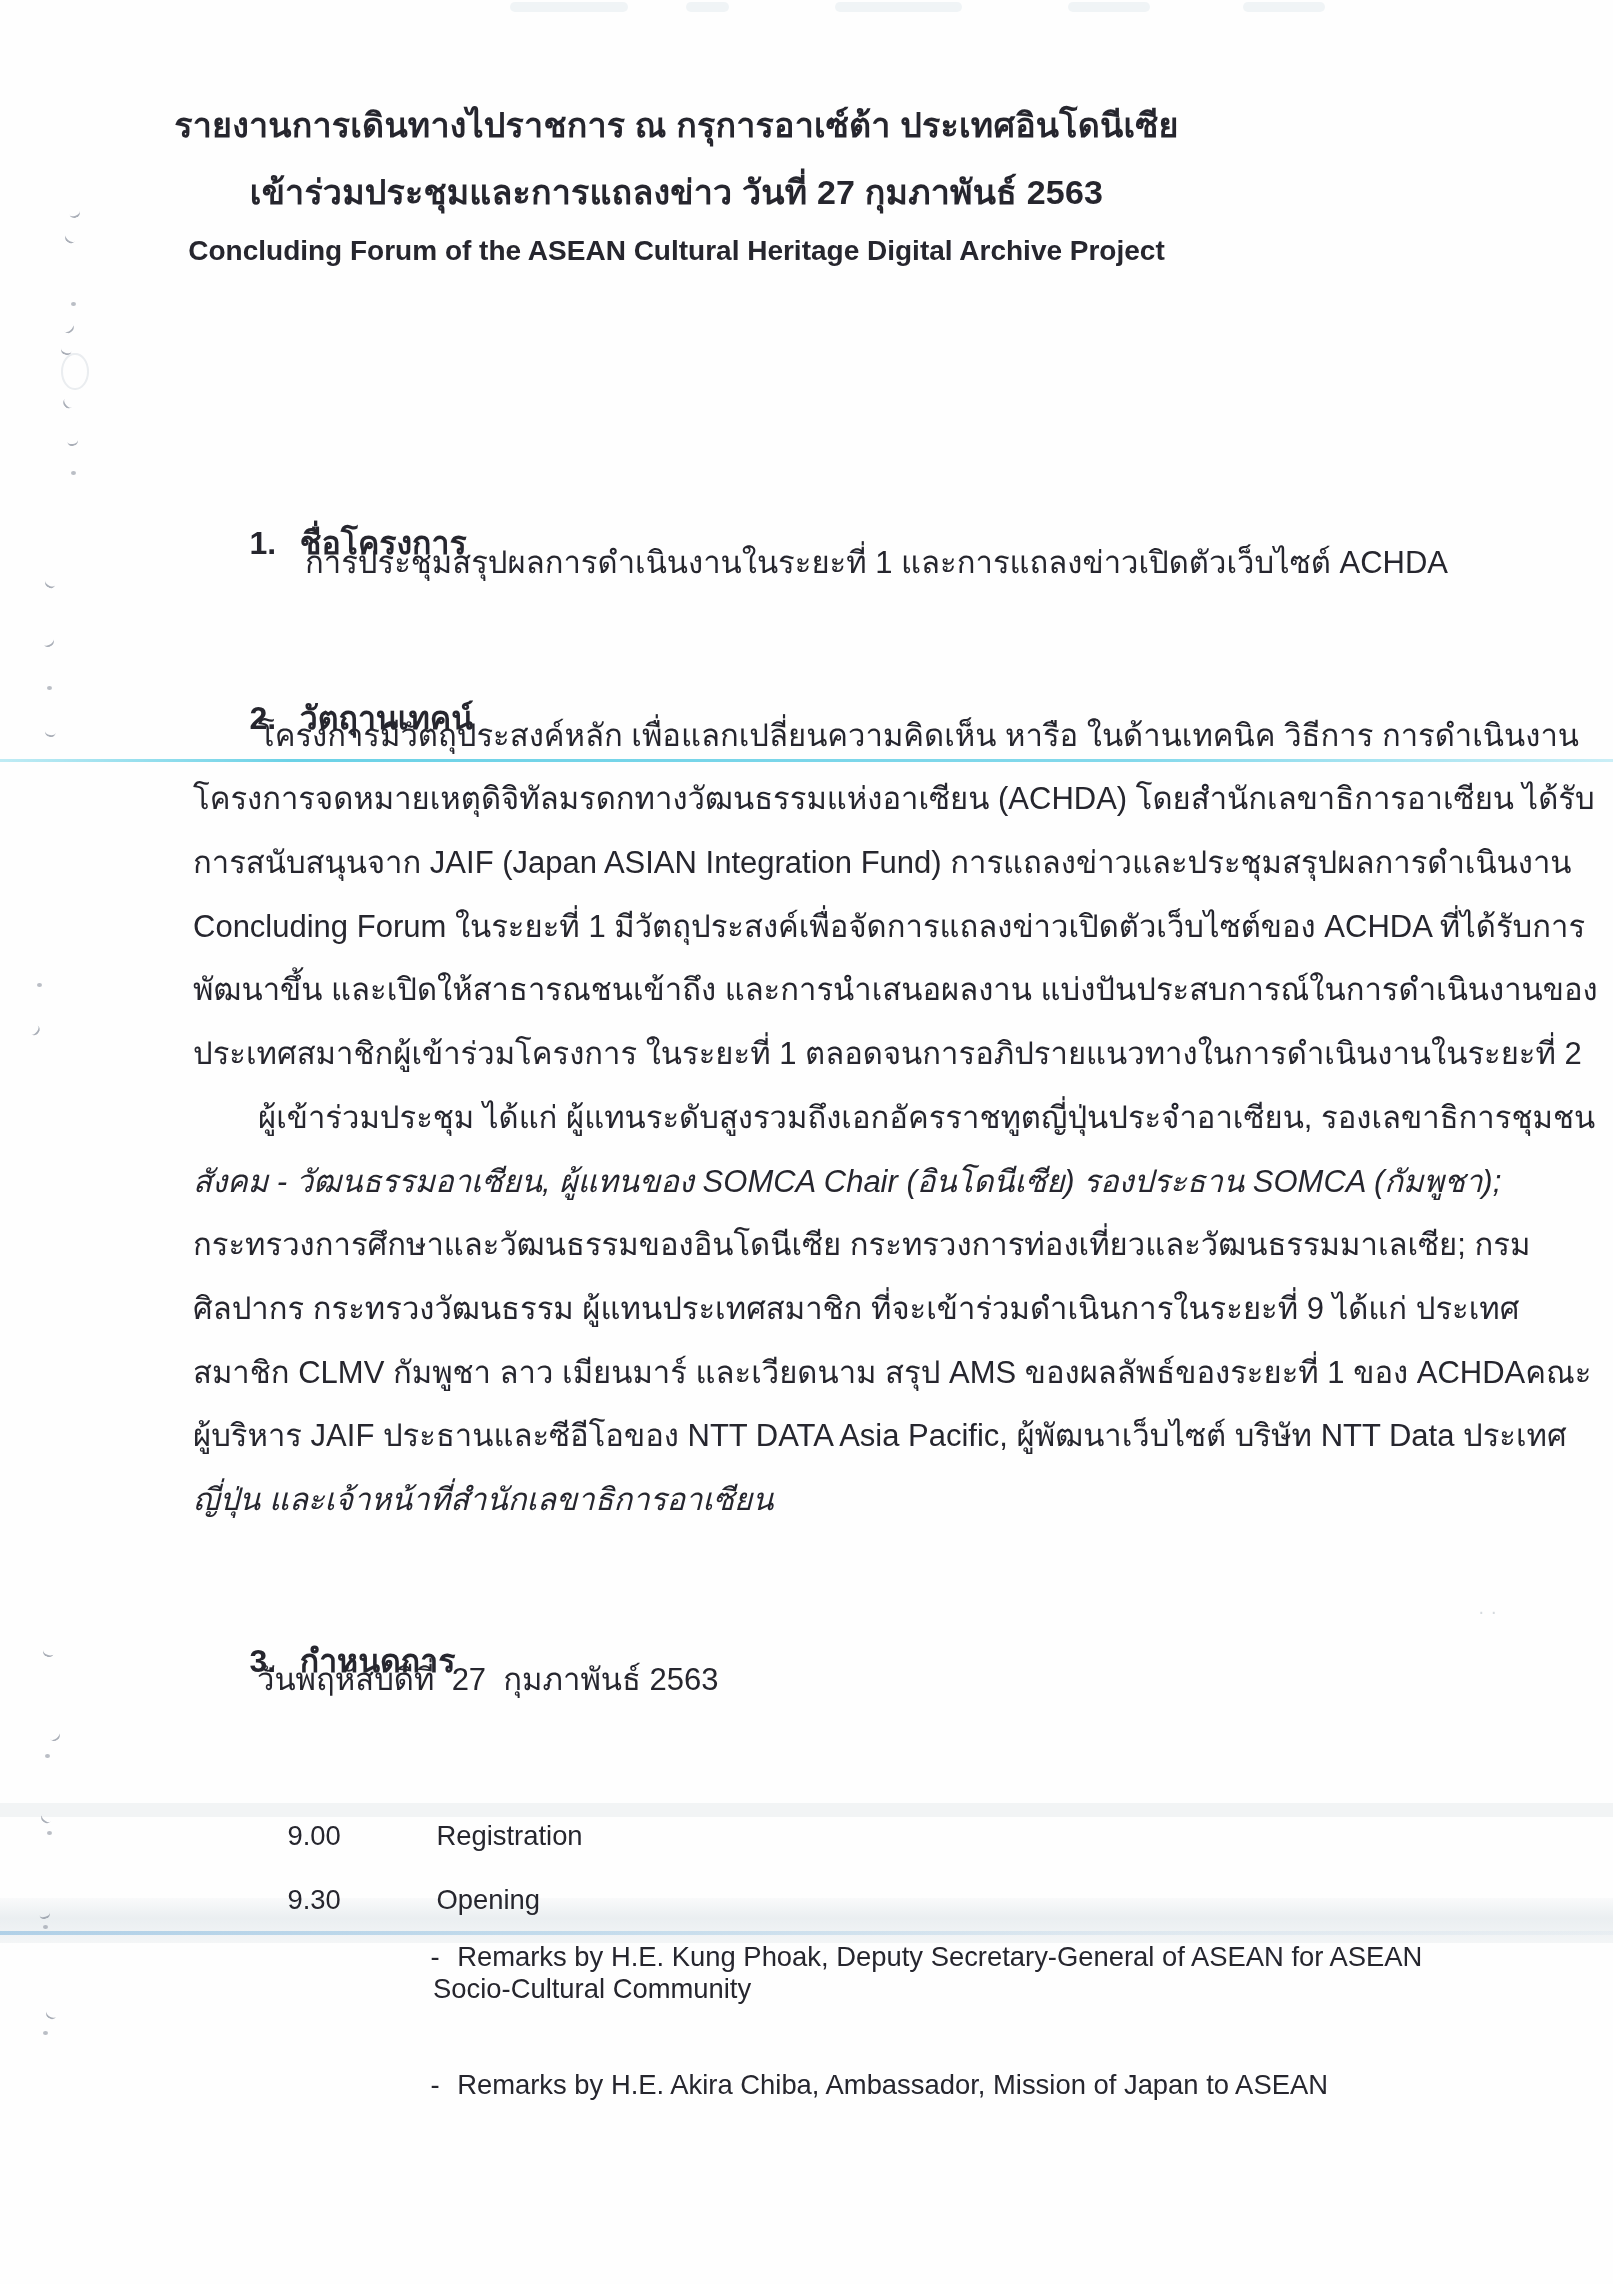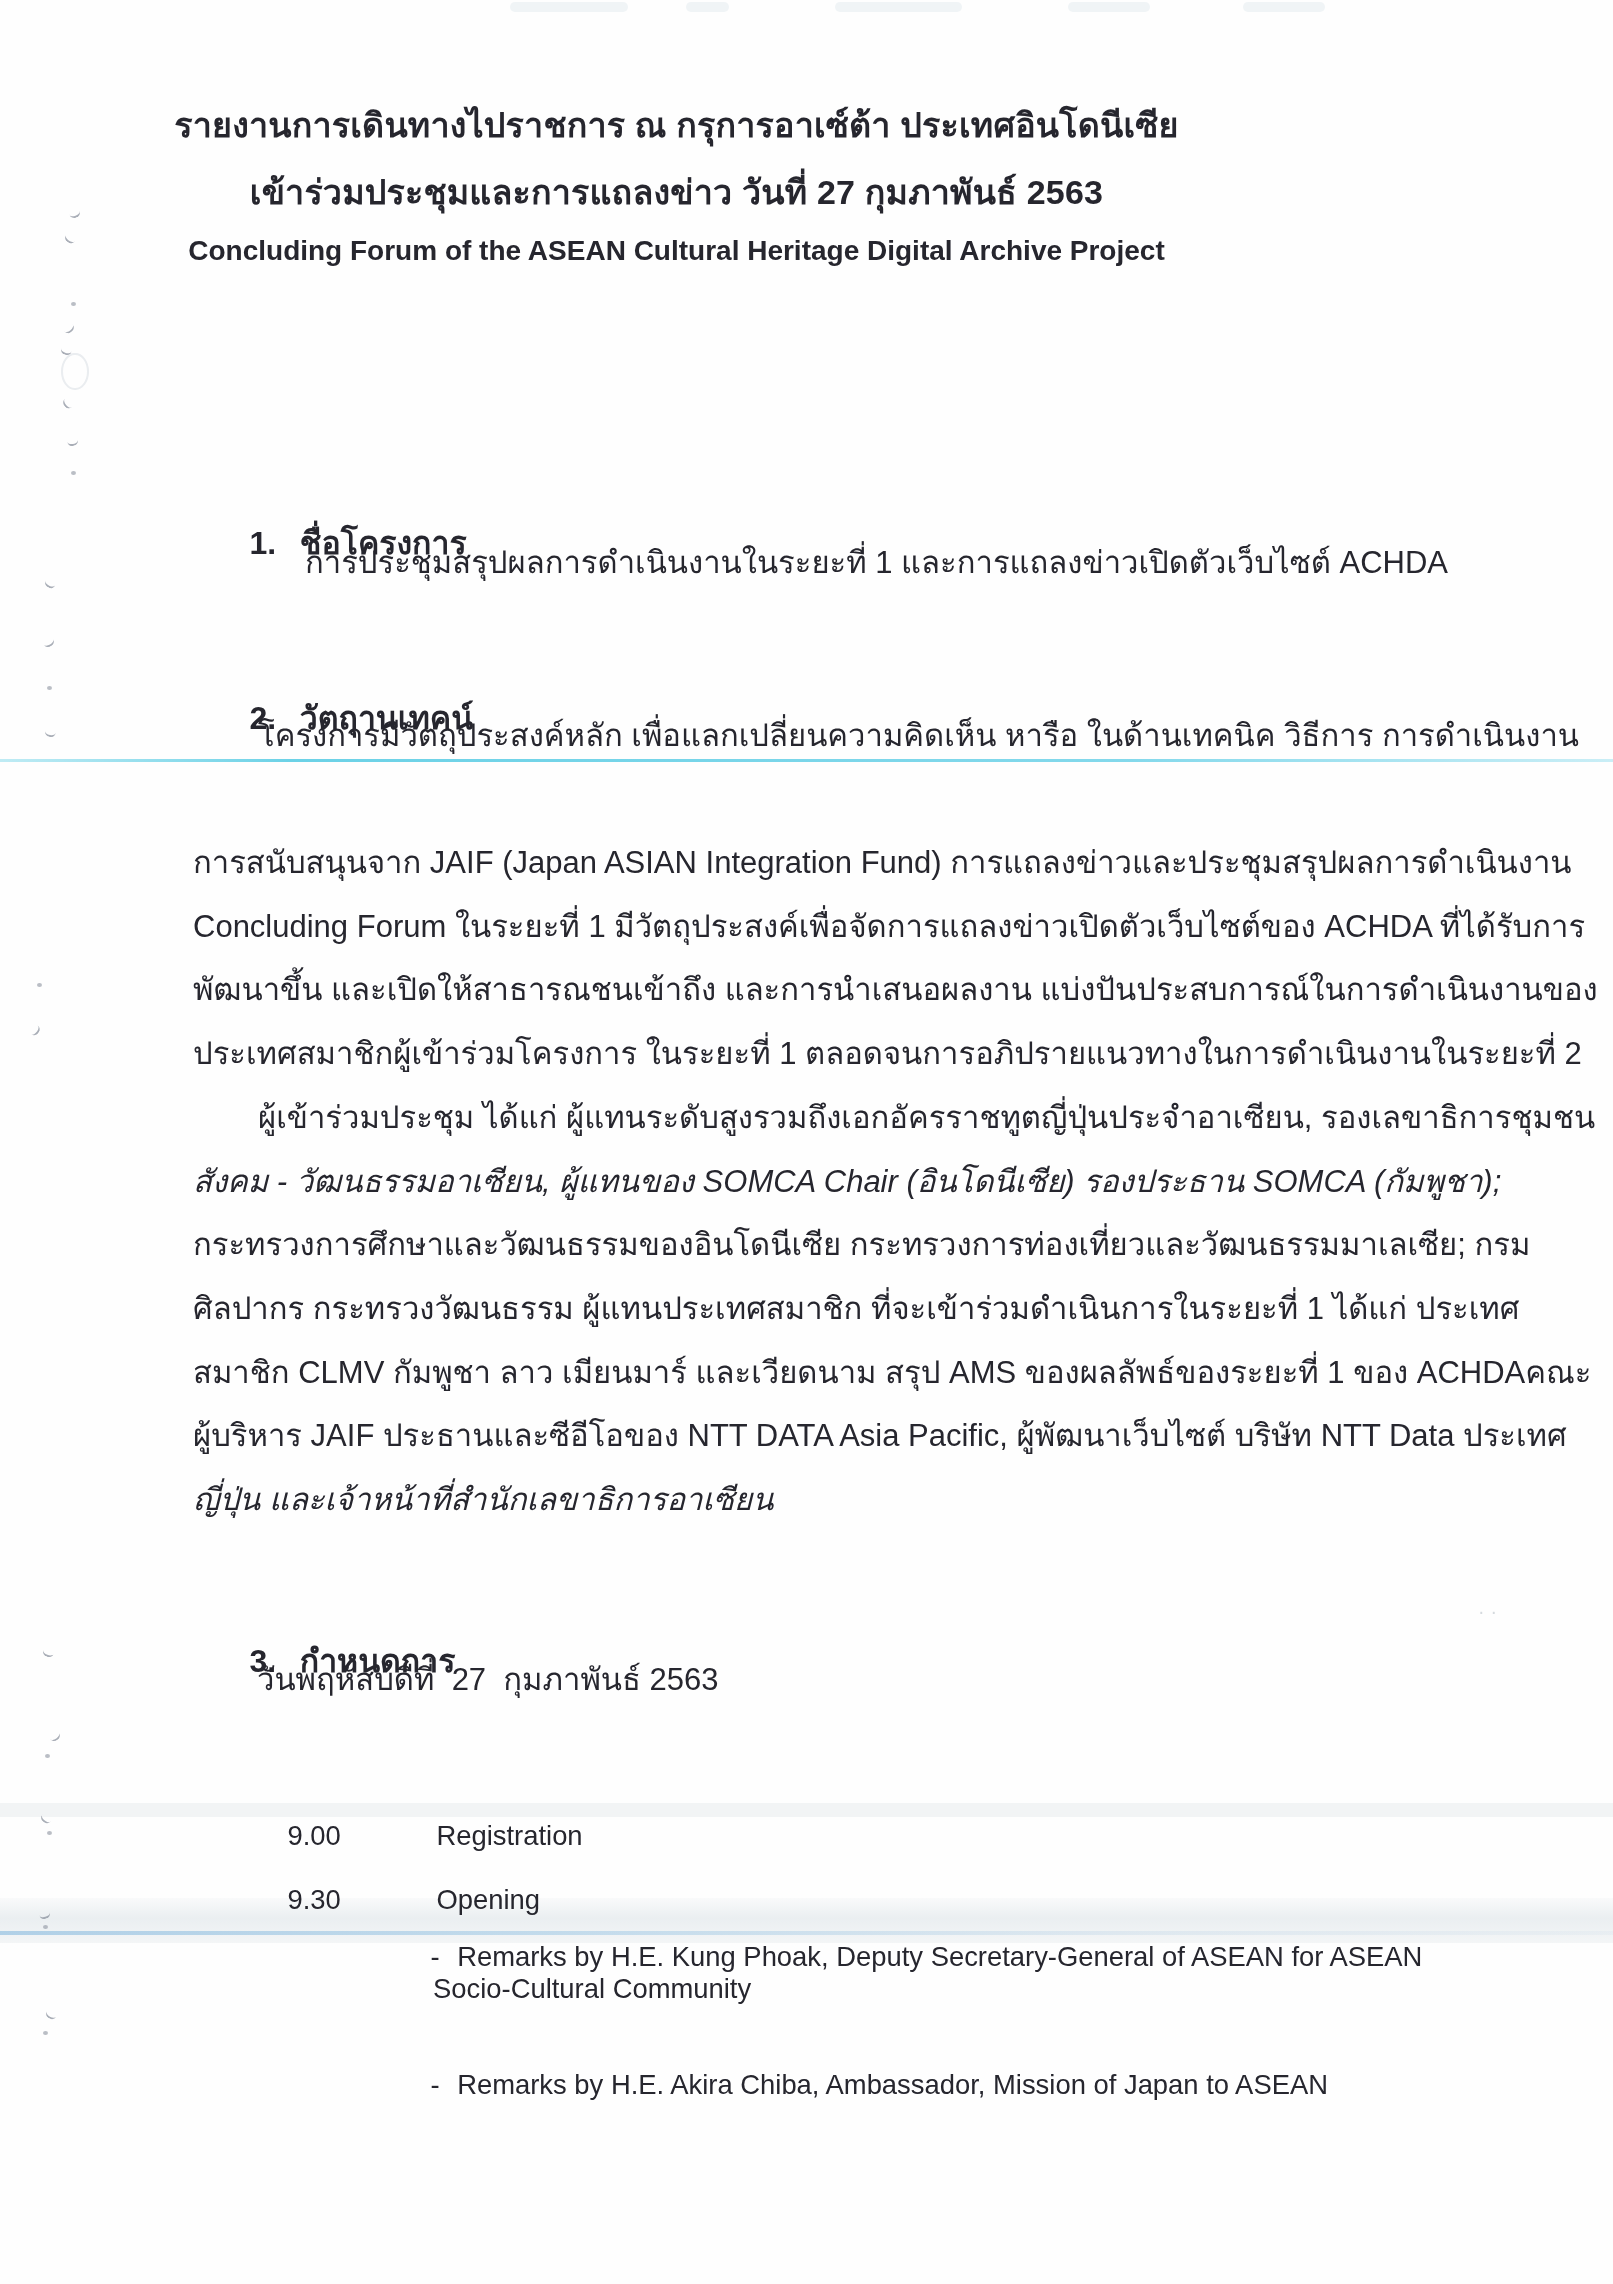--- a/index.html
+++ b/index.html
@@ -86,29 +86,30 @@
   <div class="t h" style="left:214px;top:480px;">
     <span class="num">1.</span><span>ชื่อโครงการ</span>
   </div>
   <div class="t b" style="left:257px;top:541px;margin-left:48px;">การประชุมสรุปผลการดำเนินงานในระยะที่ 1 และการแถลงข่าวเปิดตัวเว็บไซต์ ACHDA</div>
 
   <div class="t h" style="left:214px;top:655px;">
     <span class="num">2.</span><span>วัตถุานเทคน์</span>
   </div>
 
   <div class="t b" style="left:258px;top:714px;">โครงการมีวัตถุประสงค์หลัก เพื่อแลกเปลี่ยนความคิดเห็น หารือ ในด้านเทคนิค วิธีการ การดำเนินงาน</div>
+  <div class="t b" style="left:193px;top:777px;">โครงการจดหมายเหตุดิจิทัลมรดกทางวัฒนธรรมแห่งอาเซียน (ACHDA) โดยสำนักเลขาธิการอาเซียน ได้รับ</div>
   <div class="t b" style="left:193px;top:841px;">การสนับสนุนจาก JAIF (Japan ASIAN Integration Fund) การแถลงข่าวและประชุมสรุปผลการดำเนินงาน</div>
   <div class="t b" style="left:193px;top:905px;">Concluding Forum ในระยะที่ 1 มีวัตถุประสงค์เพื่อจัดการแถลงข่าวเปิดตัวเว็บไซต์ของ ACHDA ที่ได้รับการ</div>
   <div class="t b" style="left:193px;top:968px;">พัฒนาขึ้น และเปิดให้สาธารณชนเข้าถึง และการนำเสนอผลงาน แบ่งปันประสบการณ์ในการดำเนินงานของ</div>
   <div class="t b" style="left:193px;top:1032px;">ประเทศสมาชิกผู้เข้าร่วมโครงการ ในระยะที่ 1 ตลอดจนการอภิปรายแนวทางในการดำเนินงานในระยะที่ 2</div>
 
   <div class="t b" style="left:258px;top:1096px;">ผู้เข้าร่วมประชุม ได้แก่ ผู้แทนระดับสูงรวมถึงเอกอัครราชทูตญี่ปุ่นประจำอาเซียน, รองเลขาธิการชุมชน</div>
   <div class="t b" style="left:193px;top:1160px;font-style:italic;">สังคม - วัฒนธรรมอาเซียน, ผู้แทนของ SOMCA Chair (อินโดนีเซีย) รองประธาน SOMCA (กัมพูชา);</div>
   <div class="t b" style="left:193px;top:1223px;">กระทรวงการศึกษาและวัฒนธรรมของอินโดนีเซีย กระทรวงการท่องเที่ยวและวัฒนธรรมมาเลเซีย; กรม</div>
-  <div class="t b" style="left:193px;top:1287px;">ศิลปากร กระทรวงวัฒนธรรม ผู้แทนประเทศสมาชิก ที่จะเข้าร่วมดำเนินการในระยะที่ 1 ได้แก่ ประเทศ</div>
+  <div class="t b" style="left:193px;top:1287px;">ศิลปากร กระทรวงวัฒนธรรม ผู้แทนประเทศสมาชิก ที่จะเข้าร่วมดำเนินการในระยะที่ 9 ได้แก่ ประเทศ</div>
   <div class="t b" style="left:193px;top:1351px;">สมาชิก CLMV กัมพูชา ลาว เมียนมาร์ และเวียดนาม สรุป AMS ของผลลัพธ์ของระยะที่ 1 ของ ACHDAคณะ</div>
   <div class="t b" style="left:193px;top:1414px;">ผู้บริหาร JAIF ประธานและซีอีโอของ NTT DATA Asia Pacific, ผู้พัฒนาเว็บไซต์ บริษัท NTT Data ประเทศ</div>
   <div class="t b" style="left:193px;top:1478px;font-style:italic;">ญี่ปุ่น และเจ้าหน้าที่สำนักเลขาธิการอาเซียน</div>
 
   <div class="t h" style="left:214px;top:1598px;">
     <span class="num">3.</span><span>กำหนดการ</span>
   </div>
   <div class="t b" style="left:257px;top:1658px;">วันพฤหัสบดีที่  27  กุมภาพันธ์ 2563</div>
 
   <div class="t e" style="left:257px;top:1788px;">

